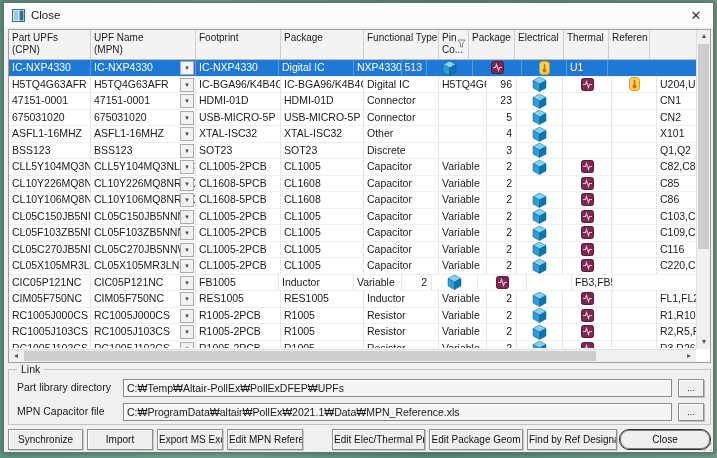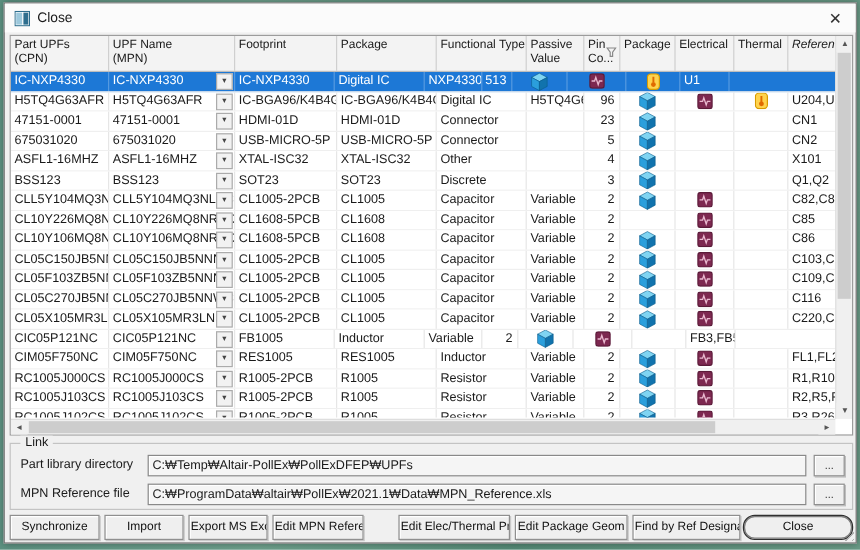--- a/index.html
+++ b/index.html
@@ -94,30 +94,28 @@
 
     <div class="grid">
       <div class="grid-header" id="grid-header">
           <div class="hcell" style="width: 82px;"><span>Part UPFs
 (CPN)</span></div>
           <div class="hcell" style="width: 105px;"><span>UPF Name
 (MPN)</span></div>
           <div class="hcell" style="width: 85px;"><span>Footprint</span></div>
           <div class="hcell" style="width: 83px;"><span>Package</span></div>
           <div class="hcell" style="width: 75px;"><span>Functional Type</span></div>
-          <div class="hcell" style="width: 48px;"><span>Passive
-Value</span></div>
           <div class="hcell" style="width: 30px;"><span>Pin
 Co...</span><svg class="funnel" width="9" height="9" viewBox="0 0 9 9">
               <path d="M1,1 L8,1 L5.5,4.5 L5.5,8 L3.5,8 L3.5,4.5 Z" style="fill:none;stroke:#8a8a8a"></path>
             </svg></div>
           <div class="hcell" style="width: 46px;"><span>Package</span></div>
           <div class="hcell" style="width: 49px;"><span>Electrical</span></div>
           <div class="hcell" style="width: 45px;"><span>Thermal</span></div>
-          <div class="hcell" style="width: 41px; font-style: italic;"><span>Referen</span></div>
+          <div class="hcell" style="width: 41px;"><span>Referen</span></div>
         </div>
       <div class="grid-body" id="grid-body">
           <div class="row sel">
             <div class="cell" style="width: 82px;">IC-NXP4330</div>
             <div class="cell" style="width: 105px;"><span>IC-NXP4330</span><div class="combo-arrow">▾</div></div>
             <div class="cell" style="width: 83px;">IC-NXP4330</div>
             <div class="cell" style="width: 75px;">Digital IC</div>
             <div class="cell" style="width: 48px;">NXP4330</div>
             <div class="cell num" style="width: 25px;">513</div>
             <div class="cell icon" style="width: 46px;">
@@ -544,21 +542,21 @@
     </div>
 
     <div class="link-group">
       <span class="link-legend">Link</span>
       <div class="field-row" style="top:9px;">
         <span class="flabel">Part library directory</span>
         <div class="field">C:₩Temp₩Altair-PollEx₩PollExDFEP₩UPFs</div>
         <button class="browse-btn">...</button>
       </div>
       <div class="field-row" style="top:33px;">
-        <span class="flabel">MPN Reference file</span>
+        <span class="flabel">MPN Capacitor file</span>
         <div class="field">C:₩ProgramData₩altair₩PollEx₩2021.1₩Data₩MPN_Reference.xls</div>
         <button class="browse-btn">...</button>
       </div>
     </div>
 
     <div id="button-bar">
         <button class="btn" style="left: 4px; width: 75px;">Synchronize</button>
         <button class="btn" style="left: 83px; width: 66px;">Import</button>
         <button class="btn" style="left: 153px; width: 66px;">Export MS Excel</button>
         <button class="btn" style="left: 223px; width: 76px;">Edit MPN Reference</button>

